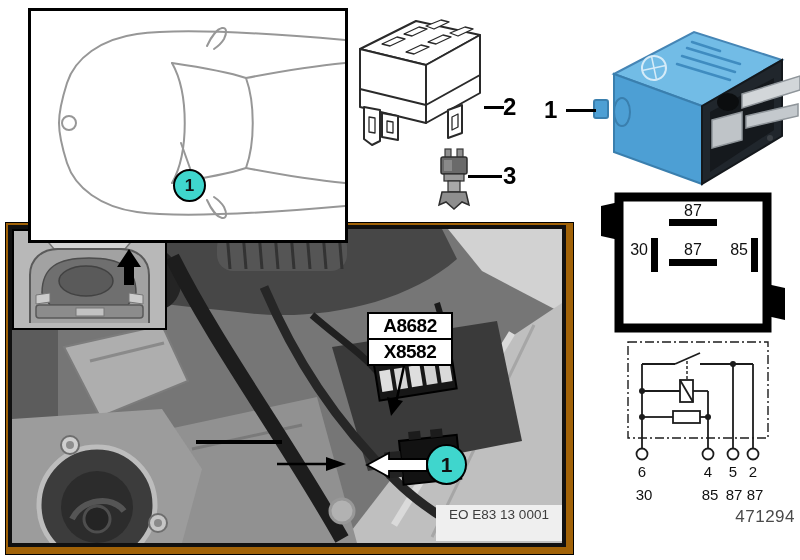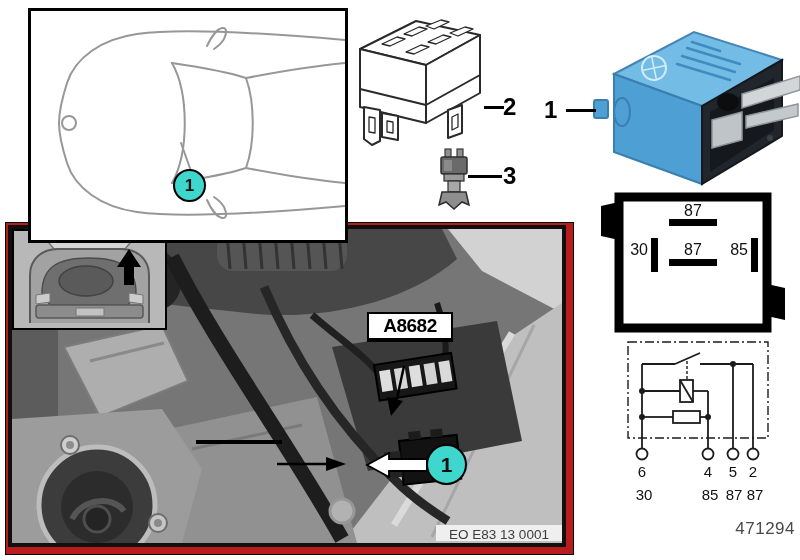--- a/index.html
+++ b/index.html
@@ -11,37 +11,37 @@
            border:3px solid #000;background:#fff;z-index:5;}
   .callout-circle{position:absolute;border:2.5px solid #000;border-radius:50%;
                   background:var(--callout-fill,#3fd6cd);display:flex;align-items:center;justify-content:center;
                   font-weight:700;z-index:8;}
   #car-callout{left:142px;top:158px;width:29px;height:29px;font-size:17px;}
   
   .callout-num{position:absolute;font-size:24px;font-weight:700;color:#000;z-index:4;}
   .leader{position:absolute;height:2.5px;background:#000;z-index:3;}
   
   #photo{position:absolute;left:5px;top:222px;width:563px;height:327px;
-         border:1.5px solid #000;background:#b91c1c;padding:2px;z-index:1;}
+         border:1.5px solid #000;background:#a16207;padding:2px;z-index:1;}
   #photo-frame{position:relative;width:550px;height:314px;border:4.5px solid #101010;
                background:#767676;overflow:hidden;}
   #scene{position:absolute;left:0;top:0;width:100%;height:100%;}
   #inset{position:absolute;left:0;top:0;width:151px;height:97px;border:2.5px solid #000;
          background:#b8b8b8;z-index:3;}
   .plabel{position:absolute;background:#fff;border:2px solid #000;z-index:4;
           font-weight:700;text-align:center;color:#000;}
   .plabel .row{height:24px;line-height:24px;font-size:19px;letter-spacing:-0.5px;}
   .plabel .row:first-child{border-bottom:2px solid #000;}
   #labelA{left:355px;top:83px;width:82px;}
   #labelK{left:184px;top:211px;width:82px;}
   #photo-callout{left:414px;top:215px;width:37px;height:37px;font-size:21px;}
-  #caption{position:absolute;right:0;bottom:2px;width:126px;height:16px;background:#efefef;
+  #caption{position:absolute;right:0;bottom:2px;width:126px;height:36px;background:#efefef;
            color:#3c3c3c;font-size:13.5px;line-height:20px;text-align:center;z-index:4;}
   
-  #part-number{position:absolute;left:700px;top:519px;width:95px;text-align:right;
+  #part-number{position:absolute;left:700px;top:507px;width:95px;text-align:right;
                font-size:17px;color:#4a4a4a;letter-spacing:0.5px;}
   svg text{font-family:"Liberation Sans",sans-serif;}
 </style>
 </head>
 <body>
 
 <div id="stage">
 
   <div id="car-box">
     <svg width="314" height="229" viewBox="0 0 314 229" fill="none" stroke="#979797" stroke-width="2" stroke-linecap="round" stroke-linejoin="round">
@@ -259,20 +259,21 @@
           <rect x="22" y="74" width="107" height="13" rx="3" fill="#8c8c8c" stroke="#5a5a5a" stroke-width="1.5"></rect>
           <rect x="62" y="77" width="28" height="8" fill="#c2c2c2" stroke="#777" stroke-width="1"></rect>
           <polygon points="22,64 36,62 36,71 22,73" fill="#ccc" stroke="#777" stroke-width="1"></polygon>
           <polygon points="115,62 129,64 129,73 115,71" fill="#ccc" stroke="#777" stroke-width="1"></polygon>
           <polygon points="110,54 110,36 103,36 115,18 127,36 120,36 120,54" fill="#000"></polygon>
         </svg>
       </div>
 
       <div class="plabel" id="labelA">
         <div class="row">A8682</div>
+        <div class="row">X8582</div>
       </div>
       <div class="plabel" id="labelK">
       </div>
       <div class="callout-circle" id="photo-callout">
         <span>1</span>
       </div>
       <div id="caption">EO E83 13 0001</div>
     </div>
   </div>
 

